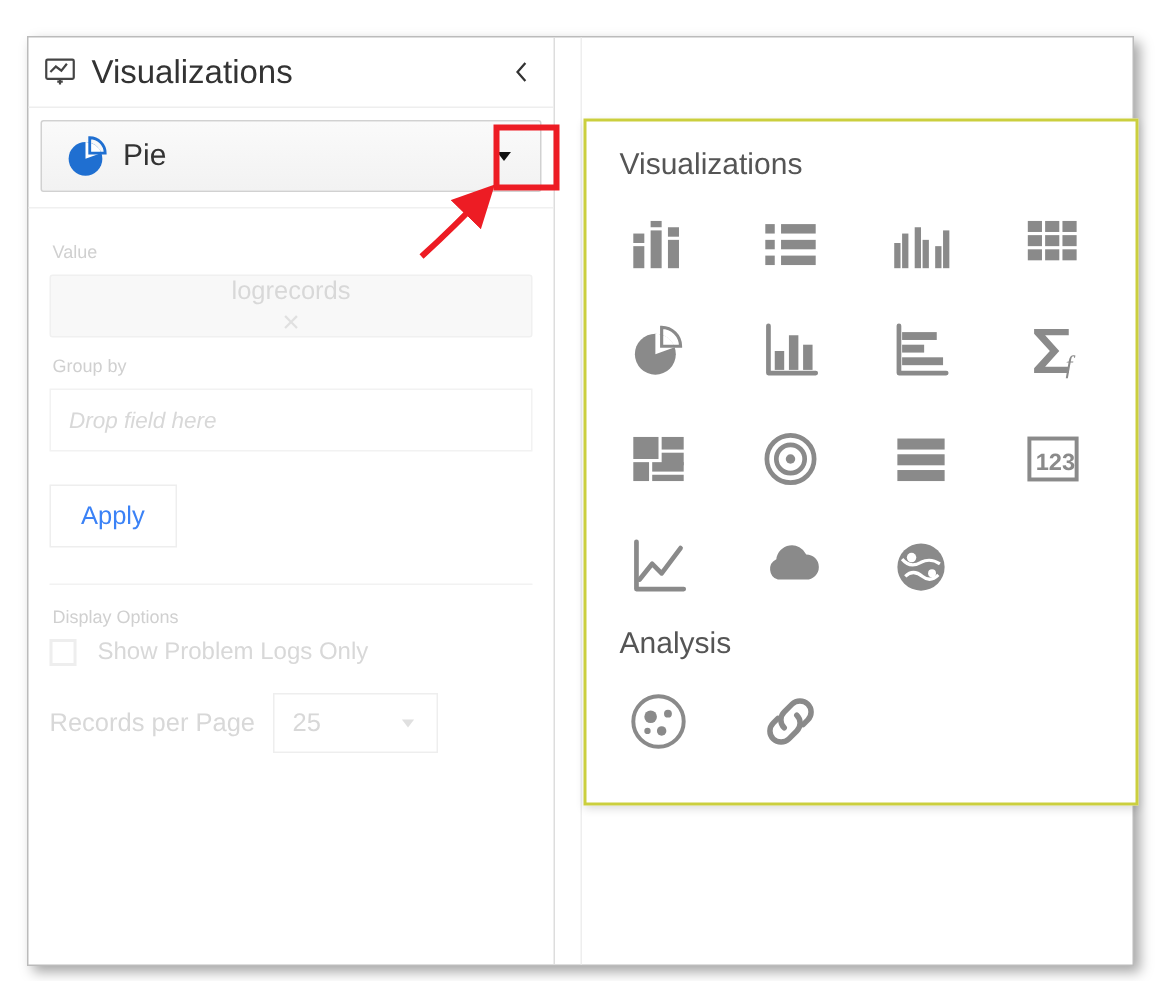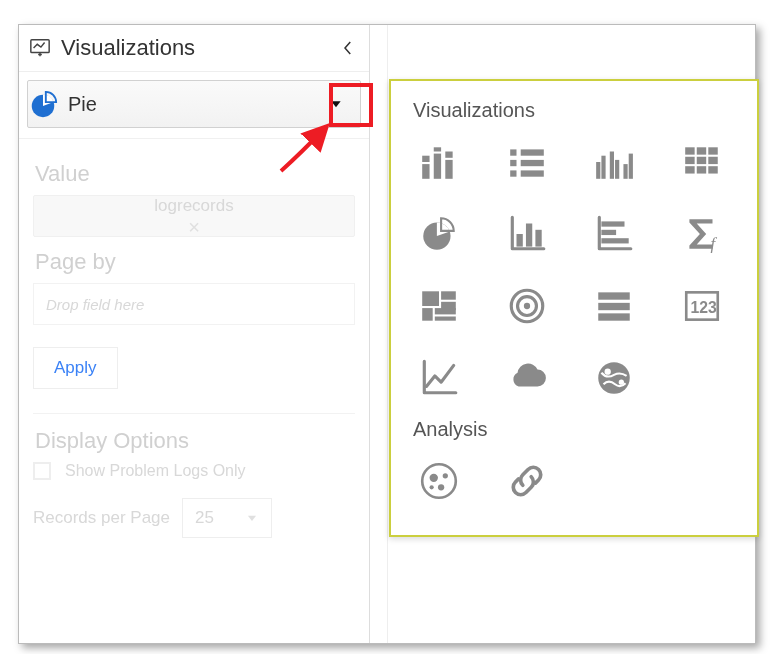--- a/index.html
+++ b/index.html
@@ -60,21 +60,21 @@
   }
 
   .vis-select {
     margin: 8px 8px 10px 8px;
     height: 48px;
     border: 1px solid #d1d1d1;
     background: linear-gradient(#fafafa,#f2f2f2);
     border-radius: 2px;
     display: flex;
     align-items: center;
-    padding: 0 4px 0 0;
+    padding: 0 4px 0 14px;
     cursor: pointer;
   }
   .vis-select .sel-icon {
     width: 30px; height: 30px; flex:none;
     margin-right: 10px;
   }
   .vis-select .sel-label {
     font-size: 20px; color: #333; flex: 1;
   }
   .vis-select .sel-caret {
@@ -92,21 +92,21 @@
     position: absolute;
     left: 252px; top: 88px;
     width: 70px; height: 70px;
     pointer-events: none;
   }
   .form-area {
     padding: 10px 14px;
     border-top: 1px solid #f0f0f0;
   }
   .form-label {
-    font-size: 22px; color: #d0d0d0;
+    font-size: 12px; color: #d0d0d0;
     margin: 12px 2px 8px 2px;
   }
   .chip {
     height: 42px;
     background: #f8f8f8;
     border: 1px solid #f0f0f0;
     border-radius: 2px;
     display: flex; align-items: center;
     padding: 0 12px;
     color: #d8d8d8;
@@ -137,21 +137,21 @@
     font-size: 17px;
     cursor: pointer;
   }
 
   .divider { border-top: 1px solid #f2f2f2; margin: 14px 0; }
 
   .checkbox-row { display: flex; align-items: center; color: #d8d8d8; font-size: 16px; margin: 6px 0; }
   .chkbox { width: 18px; height: 18px; border: 2px solid #eee; margin-right: 14px; }
 
   .rpp-row { display: flex; align-items: center; margin-top: 18px; color:#d8d8d8; font-size: 17px;}
-  .rpp-select { margin-left: 12px; width: 90px; height: 40px; border: 1px solid #eee; display:flex; align-items:center; justify-content:space-between; padding: 0 12px; color:#d8d8d8;}
+  .rpp-select { margin-left: 12px; width: 110px; height: 40px; border: 1px solid #eee; display:flex; align-items:center; justify-content:space-between; padding: 0 12px; color:#d8d8d8;}
 
   
   .popover {
     position: absolute;
     left: 370px; top: 54px;
     width: 370px;
     border: 2px solid #cbcf3e;
     background: #fff;
     padding: 10px 18px 22px 18px;
     box-shadow: 0 2px 6px rgba(0,0,0,0.15);
@@ -216,21 +216,21 @@
         </span>
       </div>
 
       <div class="form-area">
         <div class="form-label">Value</div>
         <div class="chip">
           <span>logrecords</span>
           <span class="clear">×</span>
         </div>
 
-        <div class="form-label">Page by</div>
+        <div class="form-label">Group by</div>
         <div class="drop">
           <span>Drop field here</span>
         </div>
 
         <div class="apply-btn">
           <span>Apply</span>
         </div>
 
         <div class="divider"></div>
 

